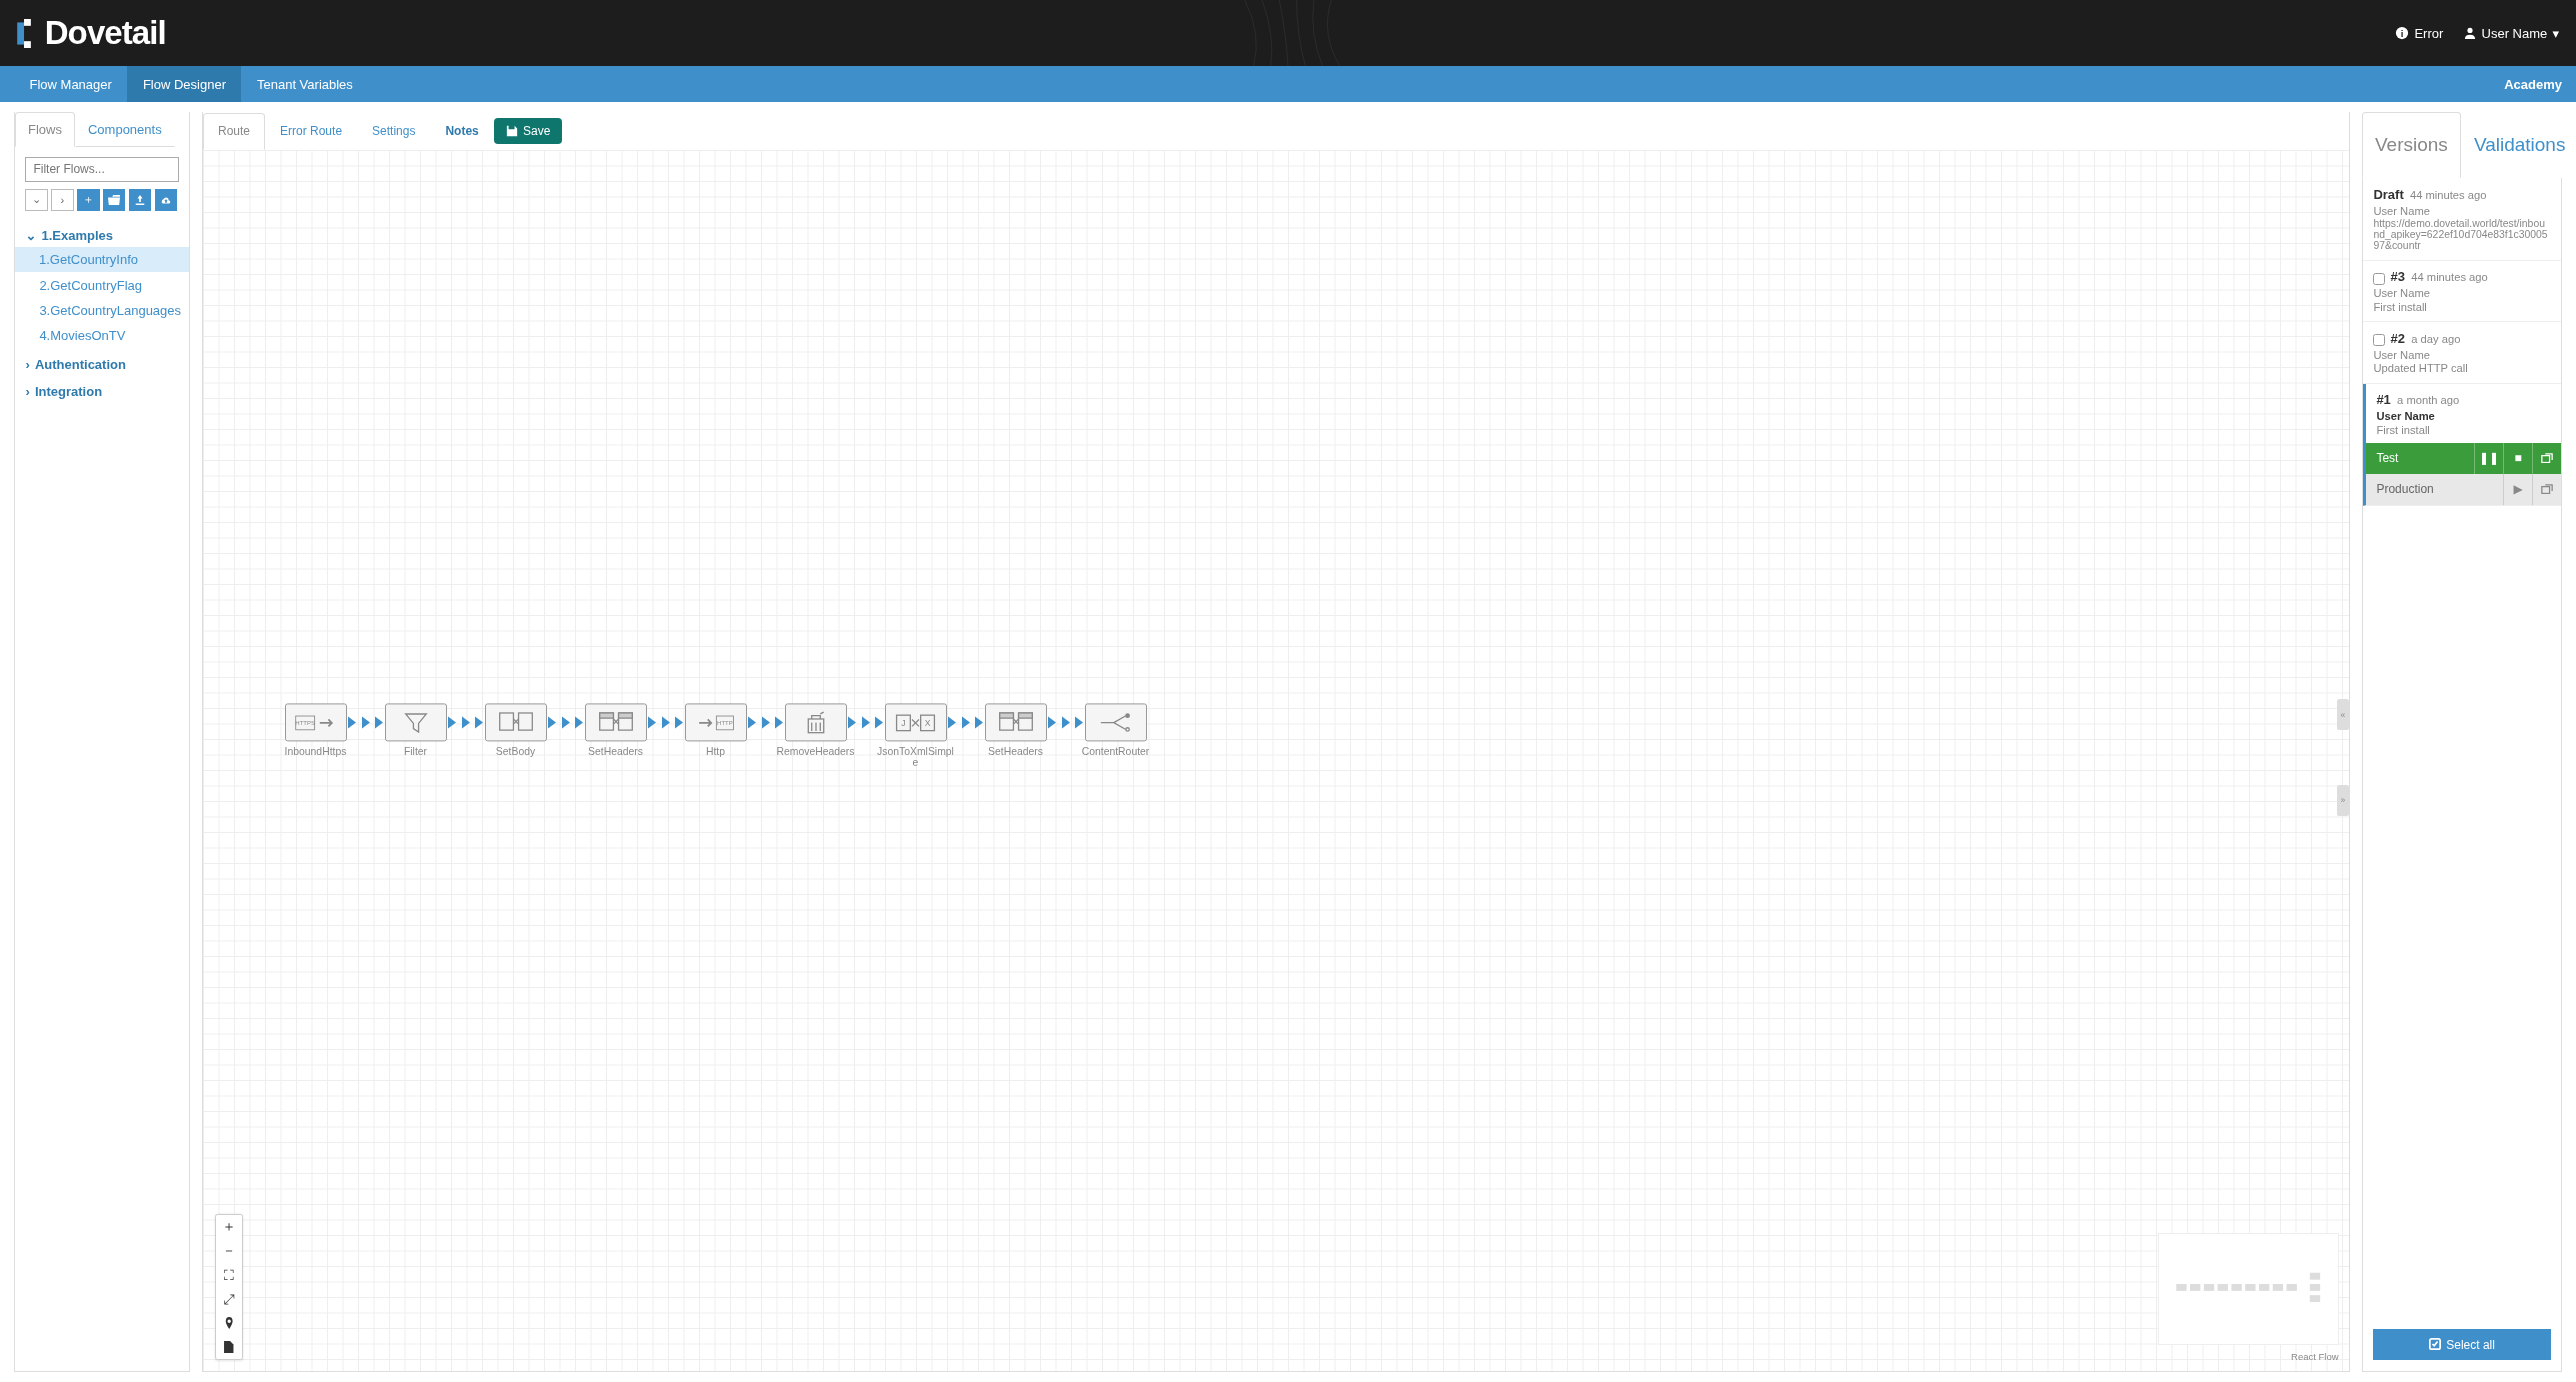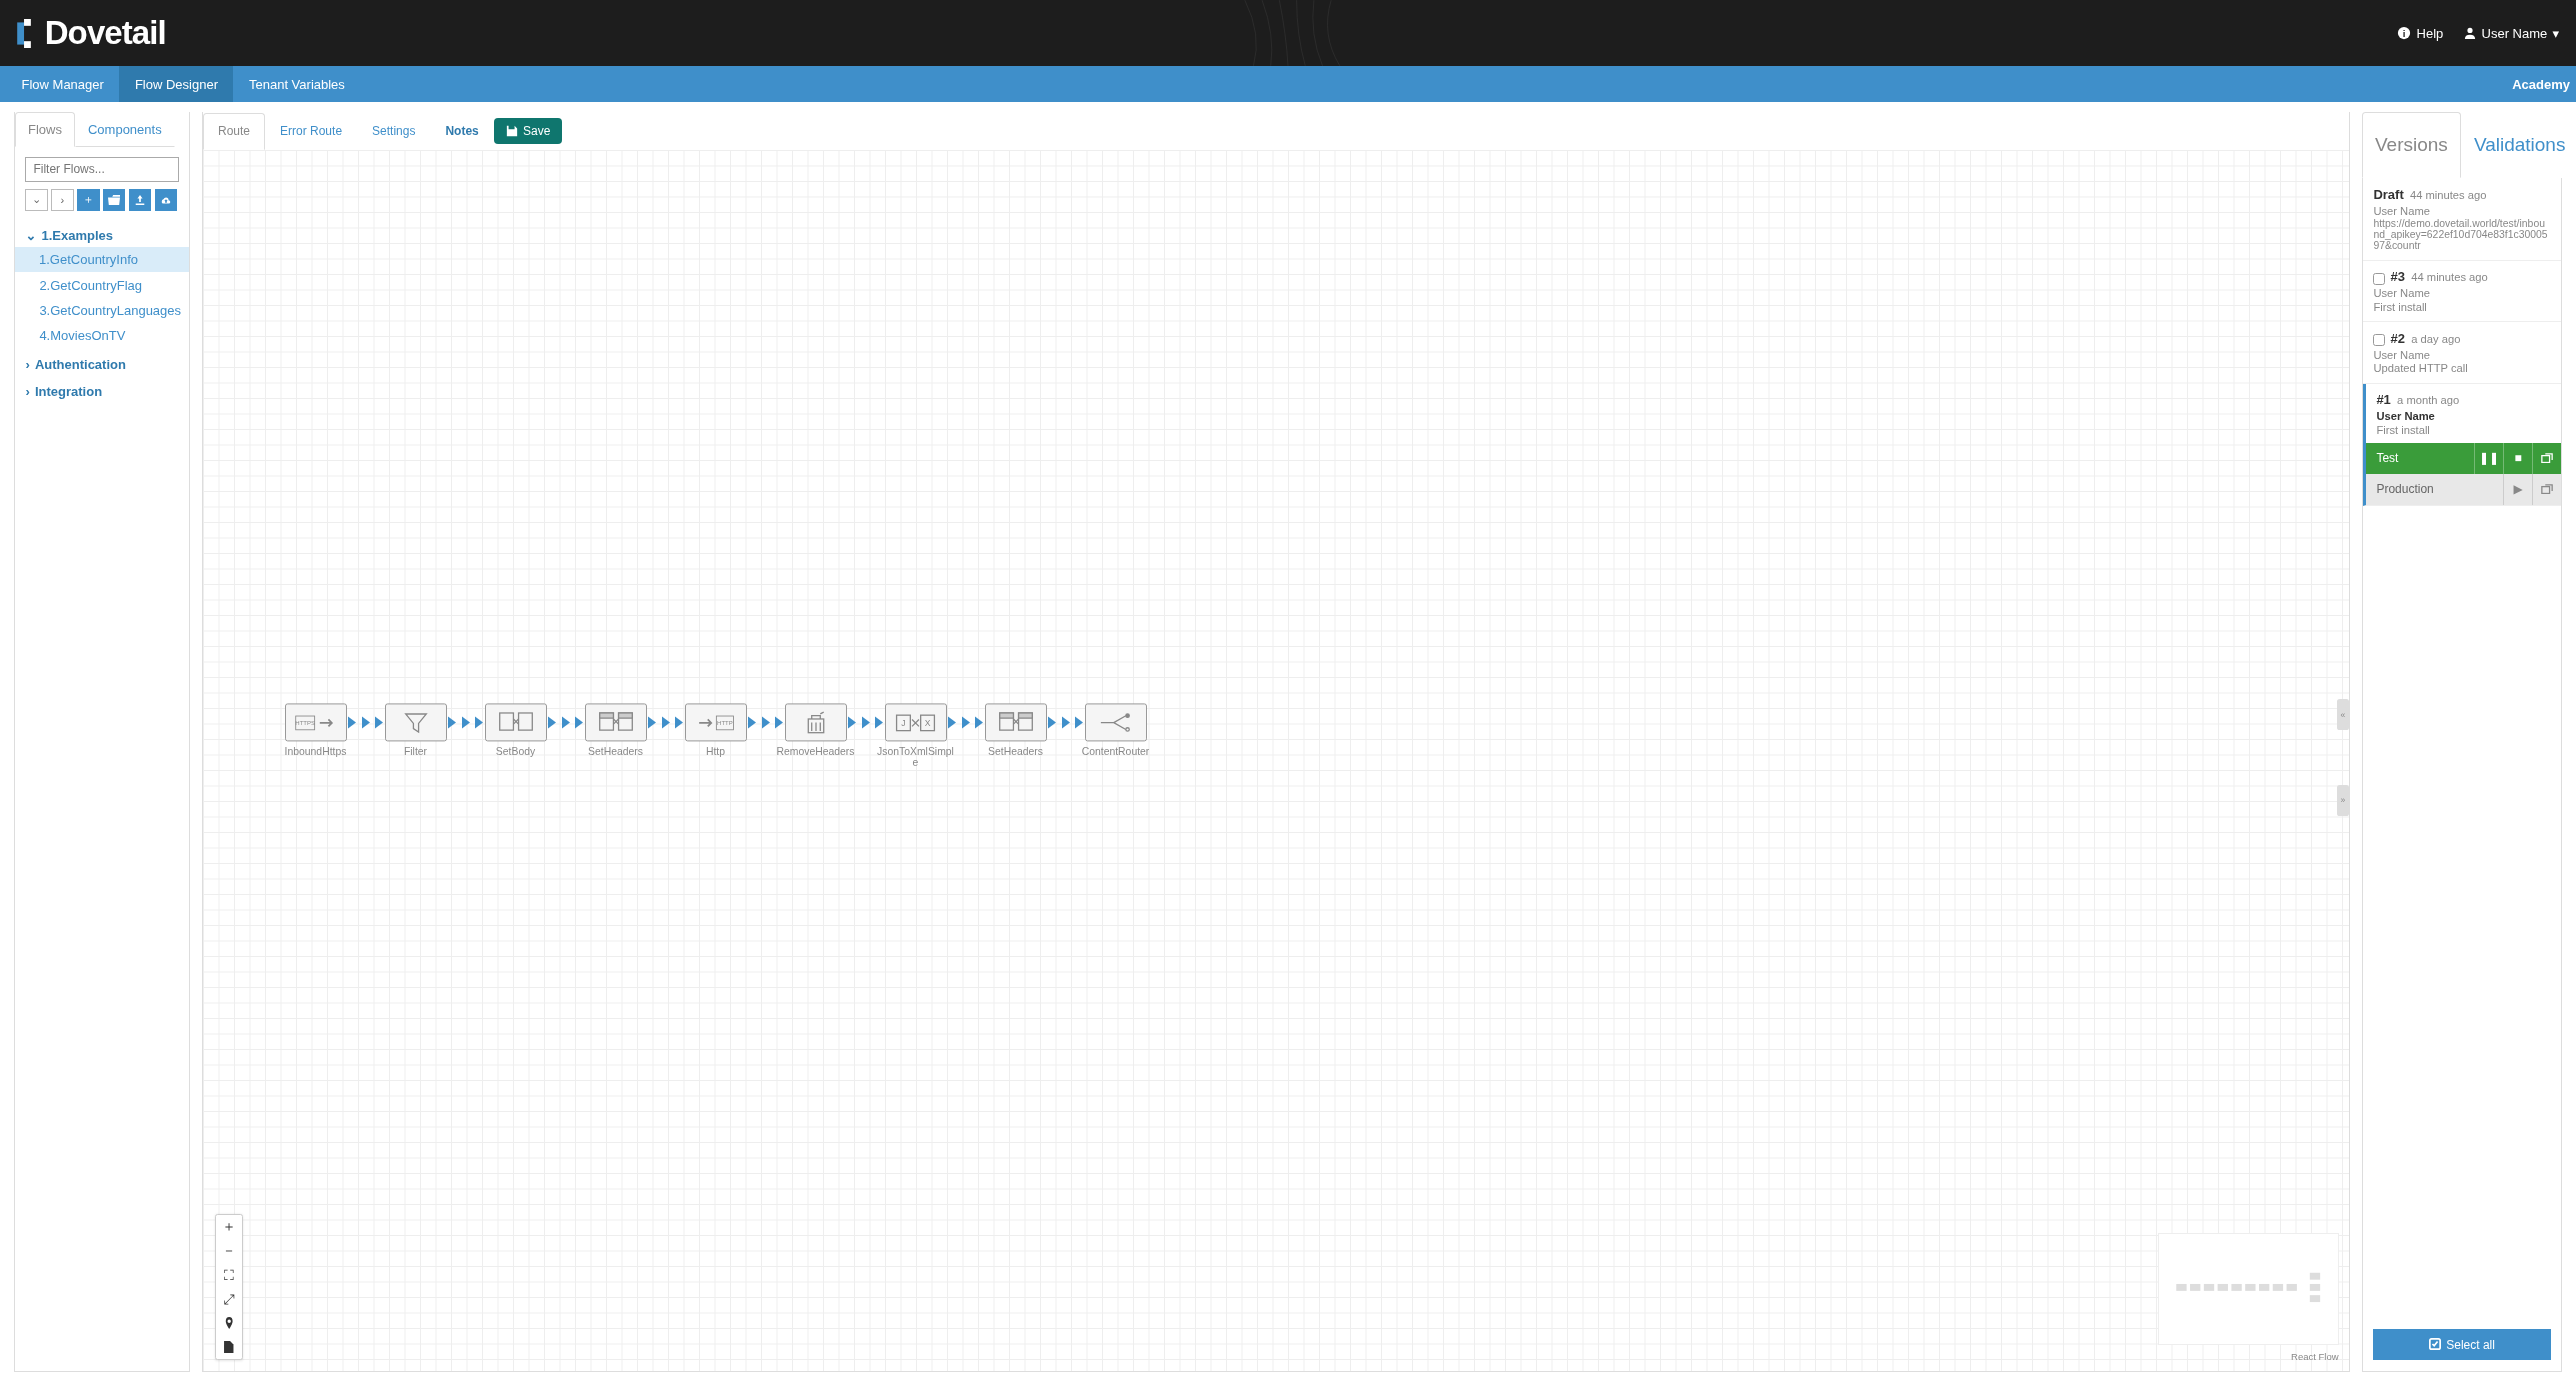--- a/index.html
+++ b/index.html
@@ -3,21 +3,21 @@
 <meta charset="utf-8">
 <style>
 *{margin:0;padding:0;box-sizing:border-box;font-family:Arial,Helvetica,sans-serif}
 body{background:#fff;color:#333;font-size:12px;overflow:hidden}
 .header{background:#1d1d1d;height:66px;display:flex;align-items:center;justify-content:space-between;padding:0 17px;position:relative}
 .logo{display:flex;align-items:center;gap:1.7px}
 .logo-text{color:#fff;font-size:33px;font-weight:bold;letter-spacing:-0.9px}
 .logo-mark{display:inline-flex;align-items:center}
 .header-right{display:flex;align-items:center;gap:21px;color:#fff;font-size:13px}
 .header-item{display:flex;align-items:center;gap:5.2px;cursor:pointer}
-.navbar{background:#3f8fca;height:36px;display:flex;align-items:center;justify-content:space-between;padding:0 6px}
+.navbar{background:#3f8fca;height:36px;display:flex;align-items:center;justify-content:space-between;padding:0 14px}
 .nav-tabs{display:flex;height:100%}
 .nav-tab{padding:0 15.5px;color:#fff;display:flex;align-items:center;cursor:pointer;font-size:13px}
 .nav-tab.active{background:#2f7aad}
 .nav-right{color:#fff;font-weight:bold;font-size:13px;cursor:pointer}
 .main{display:flex;height:calc(100vh - 102px);padding:10.4px 14px;gap:12px}
 .sidebar{width:176px;display:flex;flex-direction:column;border:0.9px solid #ddd;border-top:none}
 .sidebar-tabs{display:flex}
 .sidebar-tab{padding:8.6px 12px;cursor:pointer;color:#3f8fca;font-size:13px;border:0.9px solid transparent;border-bottom:0.9px solid #ddd}
 .sidebar-tab.active{color:#888;border:0.9px solid #ddd;border-bottom-color:#fff;border-top-left-radius:3.5px;border-top-right-radius:3.5px;background:#fff}
 .sidebar-body{padding:10.4px;flex:1;overflow:auto}
@@ -89,21 +89,21 @@
       <path d="M100 0 Q120 40 110 76 M120 0 Q135 40 130 76 M140 0 Q148 40 150 76 M160 0 Q160 40 170 76 M180 0 Q175 40 190 76 M200 0 Q188 40 210 76" stroke="#555" fill="none" stroke-width="1"></path>
     </svg>
   <div class="header-right">
     <div class="header-item">
       <span>
           <svg width="14" height="14" viewBox="0 0 16 16" style="font-size:15px">
             <circle cx="8" cy="8" r="7" fill="#fff"></circle>
             <text x="8" y="12" text-anchor="middle" fill="#1d1d1d" font-size="11" font-weight="bold">i</text>
           </svg>
         </span>
-      <span>Help</span>
+      <span>Error</span>
     </div>
     <div class="header-item">
       <span>
           <svg width="12" height="12" viewBox="0 0 14 14" fill="#fff">
             <circle cx="7" cy="4" r="3"></circle>
             <path d="M1 14 Q1 9 7 9 Q13 9 13 14 Z"></path>
           </svg>
         </span>
       <span>User Name</span>
       <span>▾</span>

